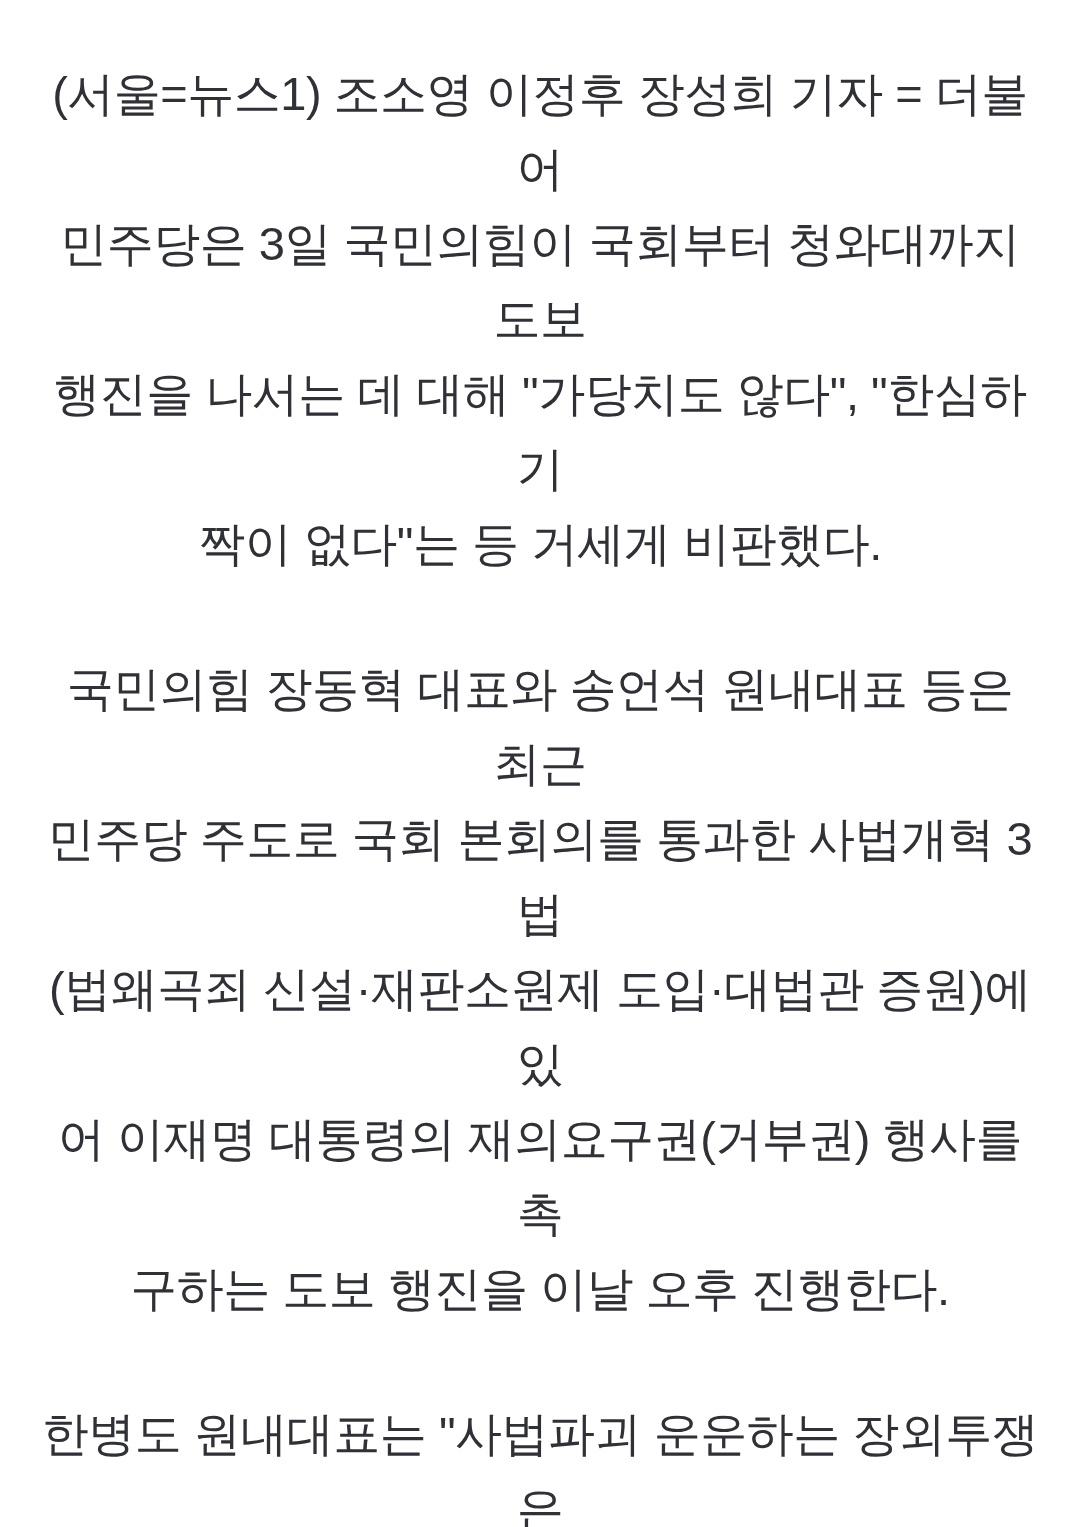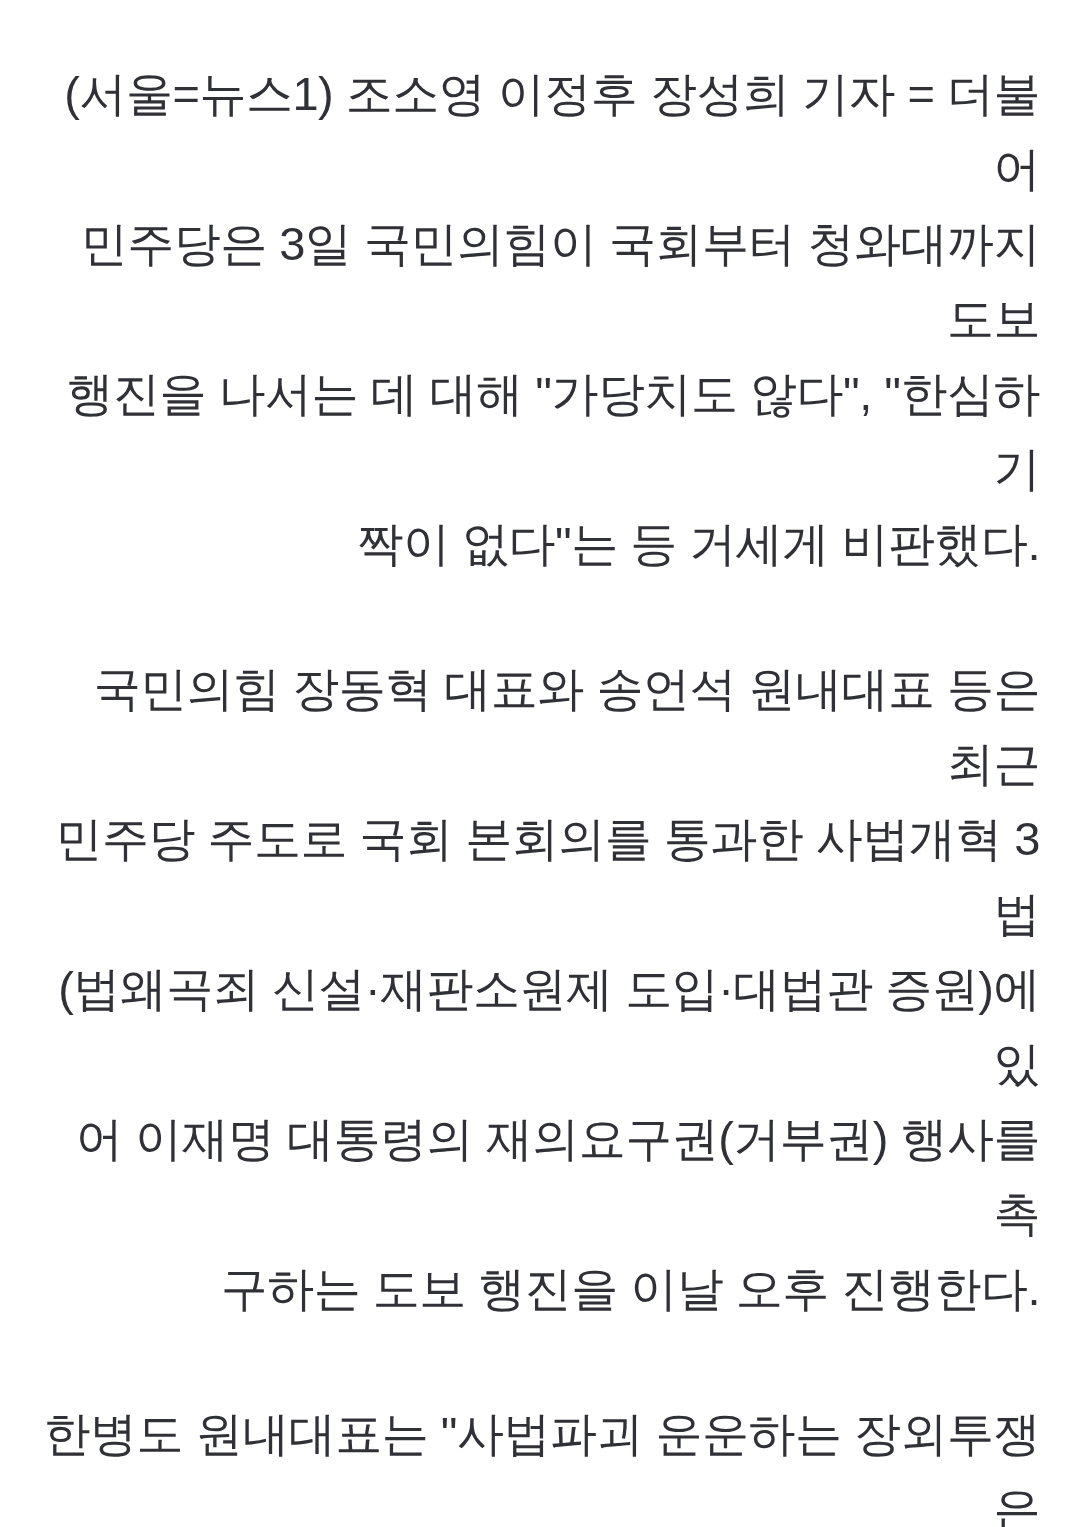--- a/index.html
+++ b/index.html
@@ -18,21 +18,21 @@
     font-size: 47px;
     line-height: 75px;
     font-weight: 400;
     color: #303136;
     letter-spacing: -0.5px;
   }
   .article-body p {
     margin: 0 0 70px 0;
     white-space: pre-line;   
     word-break: break-all;   
-    text-align: right;
+    text-align: center;
   }
 </style>
 </head>
 <body>
 
 <article class="article-body">
   <p>(서울=뉴스1) 조소영 이정후 장성희 기자 = 더불어
 민주당은 3일 국민의힘이 국회부터 청와대까지 도보
 행진을 나서는 데 대해 "가당치도 않다", "한심하기
 짝이 없다"는 등 거세게 비판했다.</p>

